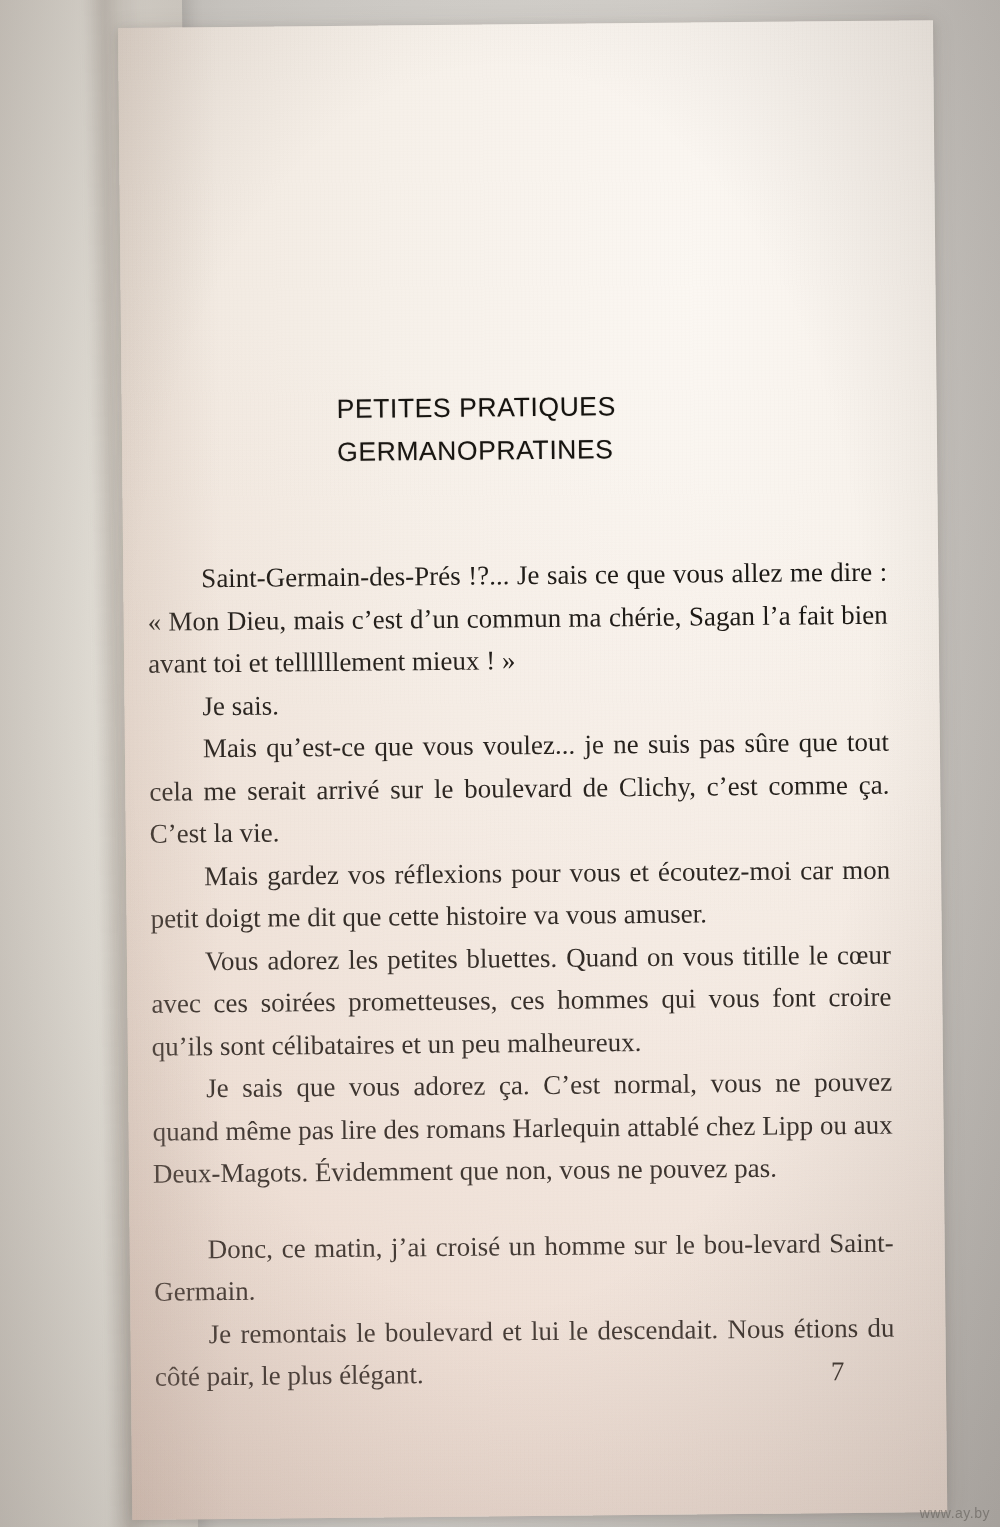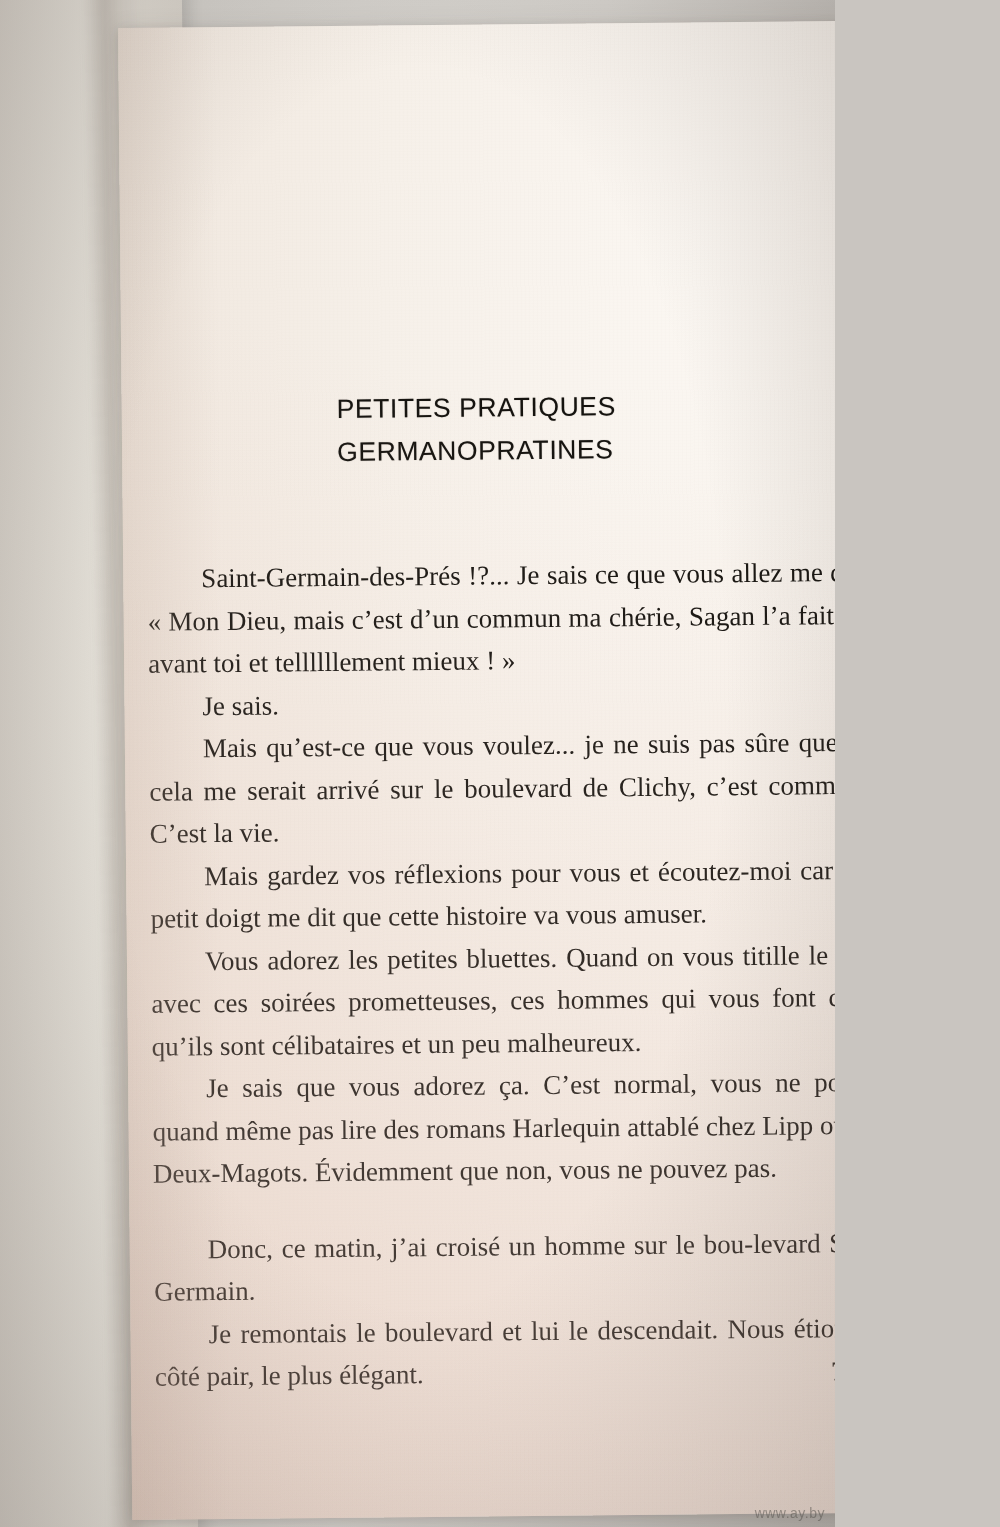--- a/index.html
+++ b/index.html
@@ -2,21 +2,21 @@
 <html><head>
 <meta charset="utf-8">
 <style>
   html, body {
     margin: 0;
     padding: 0;
     background: #c9c5c0;
   }
   #page {
     position: relative;
-    width: 835px;
+    width: 1000px;
     height: 1527px;
     overflow: hidden;
     background: linear-gradient(120deg, #d8d4cf 0%, #cfcbc6 40%, #c6c2bd 100%);
     font-family: "Liberation Serif", serif;
   }
 
   
   .surface {
     position: absolute;
     inset: 0;

